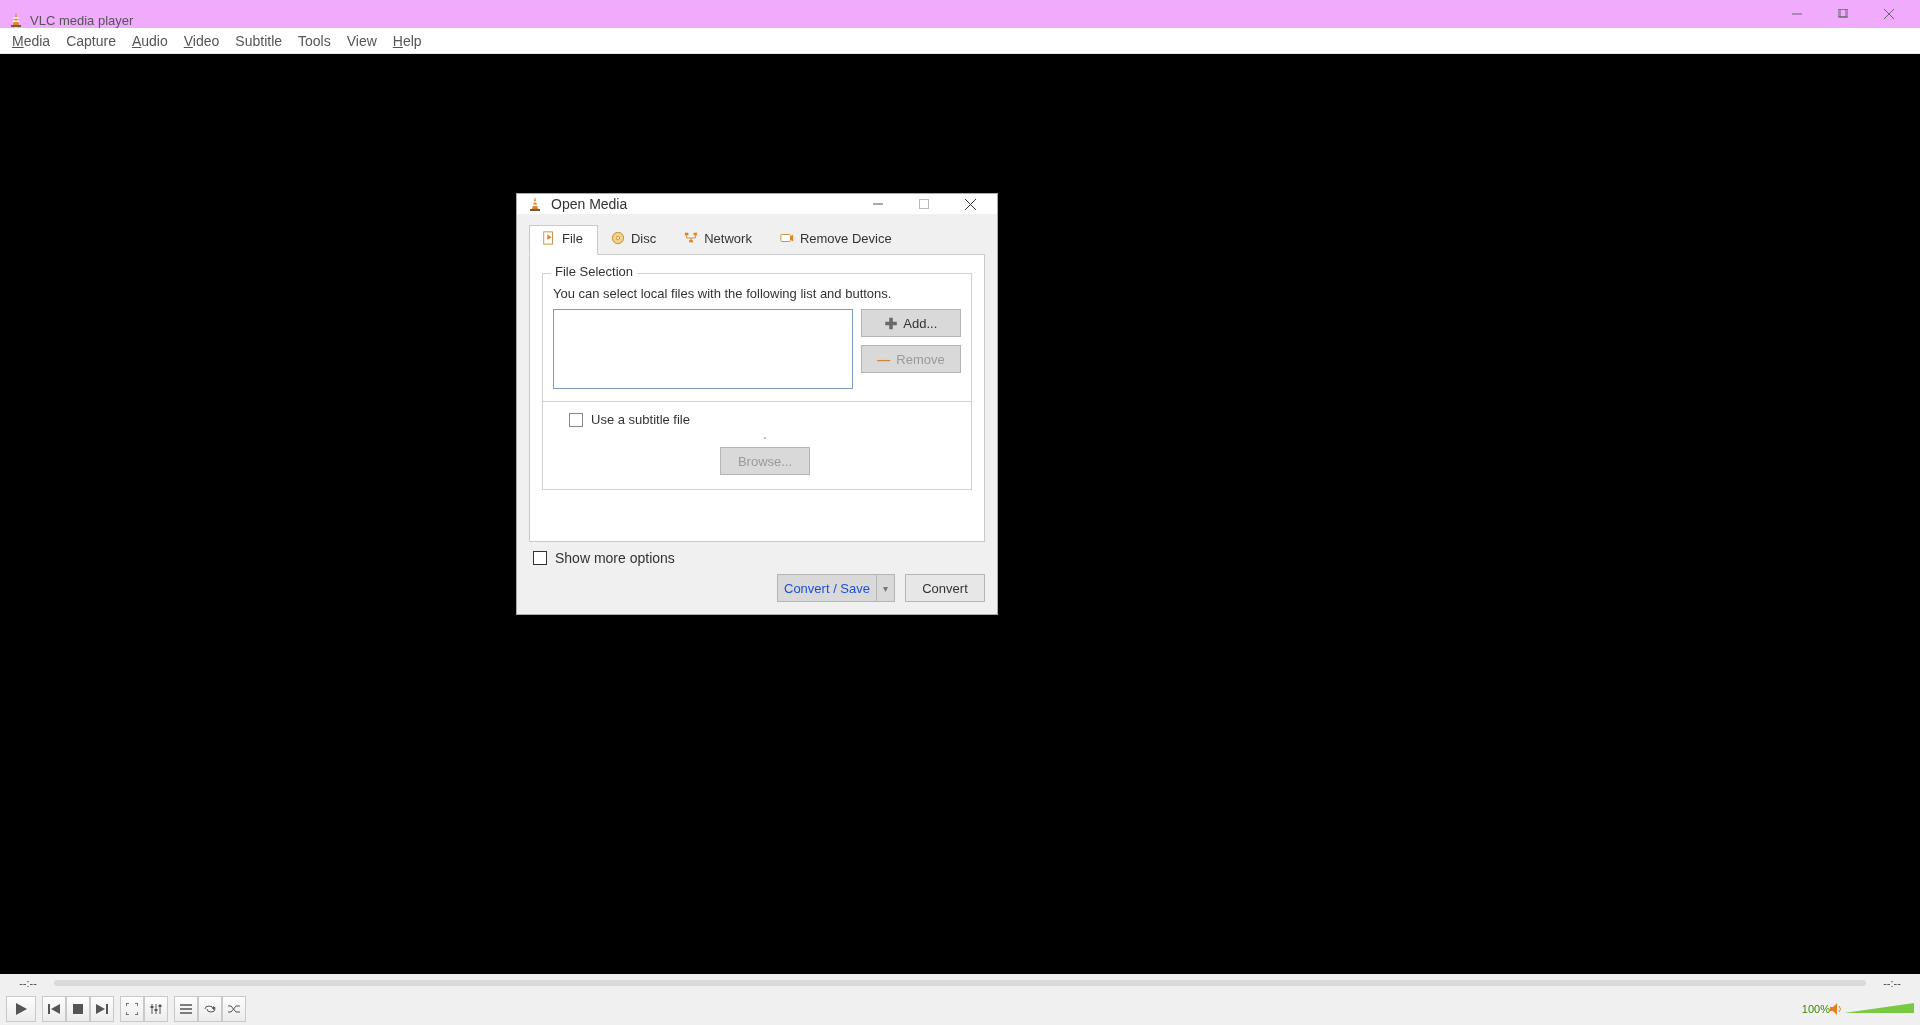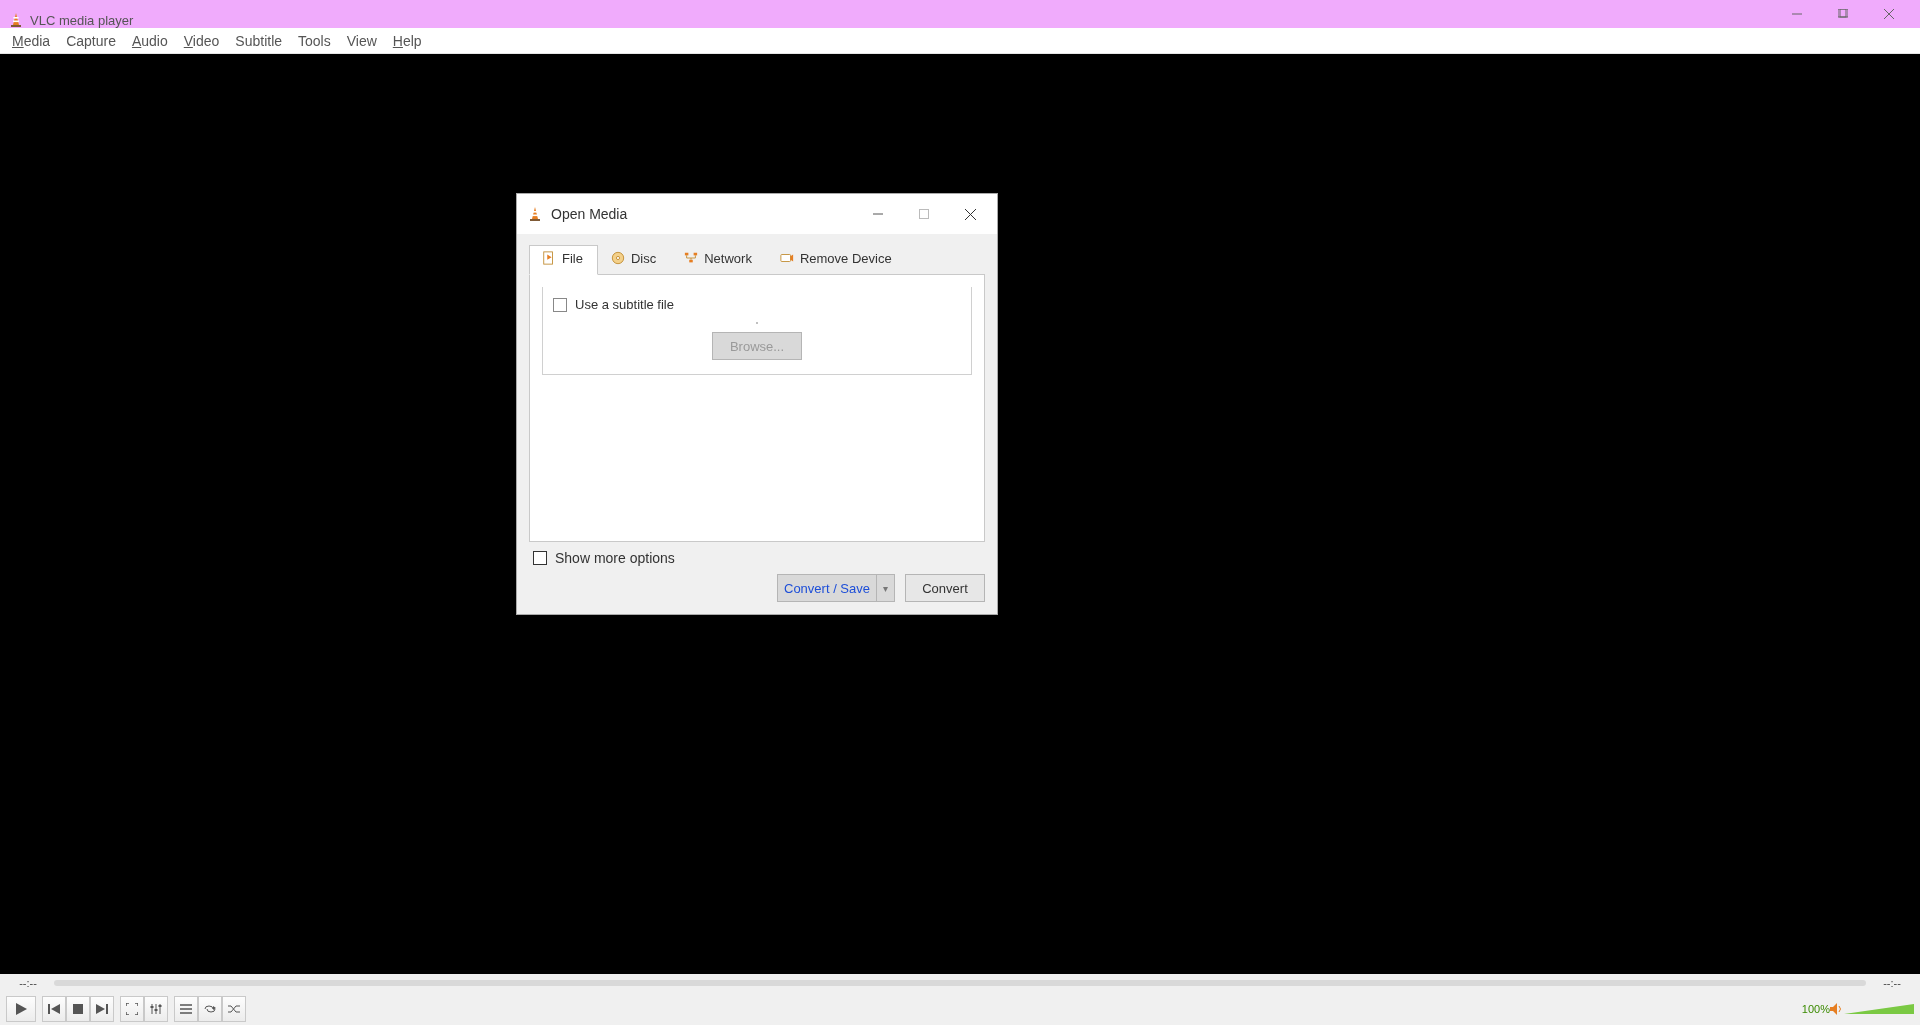--- a/index.html
+++ b/index.html
@@ -35,39 +35,39 @@
 .seekrow .track { flex:1; height:6px; background:#d9d9d9; border-radius:3px; position:relative; }
 .ctrlrow { height:33px; display:flex; align-items:center; padding: 0 6px; gap:6px; }
 .btngroup { display:flex; gap:0; }
 .pbtn {
   width:26px; height:26px; border:1px solid #c9c9c9; background: linear-gradient(#fdfdfd,#ececec);
   display:flex; align-items:center; justify-content:center; color:#555; font-size:12px;
 }
 .pbtn.small { width:24px; }
 .pbtn.play { width:30px; }
 .ctrlrow .spacer { flex:1; }
-.volwrap { display:flex; align-items:center; gap:0; }
+.volwrap { display:flex; align-items:flex-start; gap:0; }
 .voltrack { width:70px; height:10px; position:relative; }
 .voltri {
   width:0; height:0; border-style:solid; border-width: 0 0 10px 70px;
   border-color: transparent transparent #7ac943 transparent; position:absolute; top:0; left:0;
 }
 .volmask {
   position:absolute; top:0; right:0; height:10px; width:0%; background:#f0f0f0;
 }
 .volpct { font-size:11px; color:#3a8a00; min-width:34px; text-align:right; }
 
 
 .dialog {
   position:absolute; left:516px; top:139px; width:482px; height:422px;
   background:#f0f0f0; border:1px solid #aaa; box-shadow: 4px 6px 18px rgba(0,0,0,.35);
   display:flex; flex-direction:column;
 }
 .dlg-titlebar {
-  height:40px; background:#fff; display:flex; align-items:center; padding: 0 4px 0 10px;
+  height:20px; background:#fff; display:flex; align-items:center; padding: 0 4px 0 10px;
   font-size:14px; color:#333;
 }
 .dlg-titlebar .cone { margin-right:8px; }
 .dlg-titlebar .spacer { flex:1; }
 .dlg-titlebar .winctl { width:46px; height:30px; display:flex; align-items:center; justify-content:center; color:#555; }
 .dlg-titlebar .winctl.disabled { color:#bbb; }
 
 .dlg-body { flex:1; padding: 10px 12px 8px 12px; display:flex; flex-direction:column; }
 
 
@@ -101,21 +101,21 @@
 .btn {
   height:28px; border:1px solid #b5b5b5; background:#d9d9d9; color:#333;
   display:flex; align-items:center; justify-content:center; gap:6px; font-size:13px;
 }
 .btn.disabled { color:#9a9a9a; }
 .btn.wide { width:90px; }
 .plus { font-weight:bold; color:#6a6a6a; font-size:15px; line-height:1; }
 .minus { color:#c98a3c; font-weight:bold; }
 
 
-.subgrp { border:1px solid #d0d0d0; border-top:none; padding:10px 10px 14px 10px; }
+.subgrp { border:1px solid #d0d0d0; border-top:none; padding:10px 10px 14px 26px; }
 .checkrow { display:flex; align-items:center; gap:8px; font-size:13px; color:#333; margin-bottom:10px; }
 .cb {
   width:14px; height:14px; border:1px solid #888; background:#fff; display:inline-block;
 }
 .subrow { display:flex; gap:8px; align-items:center;flex-direction:column; }
 .subinput {
   flex:1; height:24px; border:1px solid #c0c0c0; background:#eaeaea;
 }
 
 
@@ -250,20 +250,37 @@
         </div>
         <div class="tab">
           <span><svg width="14" height="14">
                 <use href="#capico"></use>
               </svg></span>
           <span>Remove Device</span>
         </div>
       </div>
 
       <div class="tabpane">
+        <div class="grp">
+          <div class="legend">File Selection</div>
+          <div class="hint">You can select local files with the following list and buttons.</div>
+          <div class="filerow">
+            <div class="filelist"></div>
+            <div class="sidebtns">
+              <div class="btn">
+                <span class="plus">✚</span>
+                <span>Add...</span>
+              </div>
+              <div class="btn disabled">
+                <span class="minus">—</span>
+                <span>Remove</span>
+              </div>
+            </div>
+          </div>
+        </div>
 
         <div class="subgrp">
           <div class="checkrow">
             <span class="cb"></span>
             <span>Use a subtitle file</span>
           </div>
           <div class="subrow">
             <div class="subinput"></div>
             <div class="btn disabled wide">
               <span>Browse...</span>

